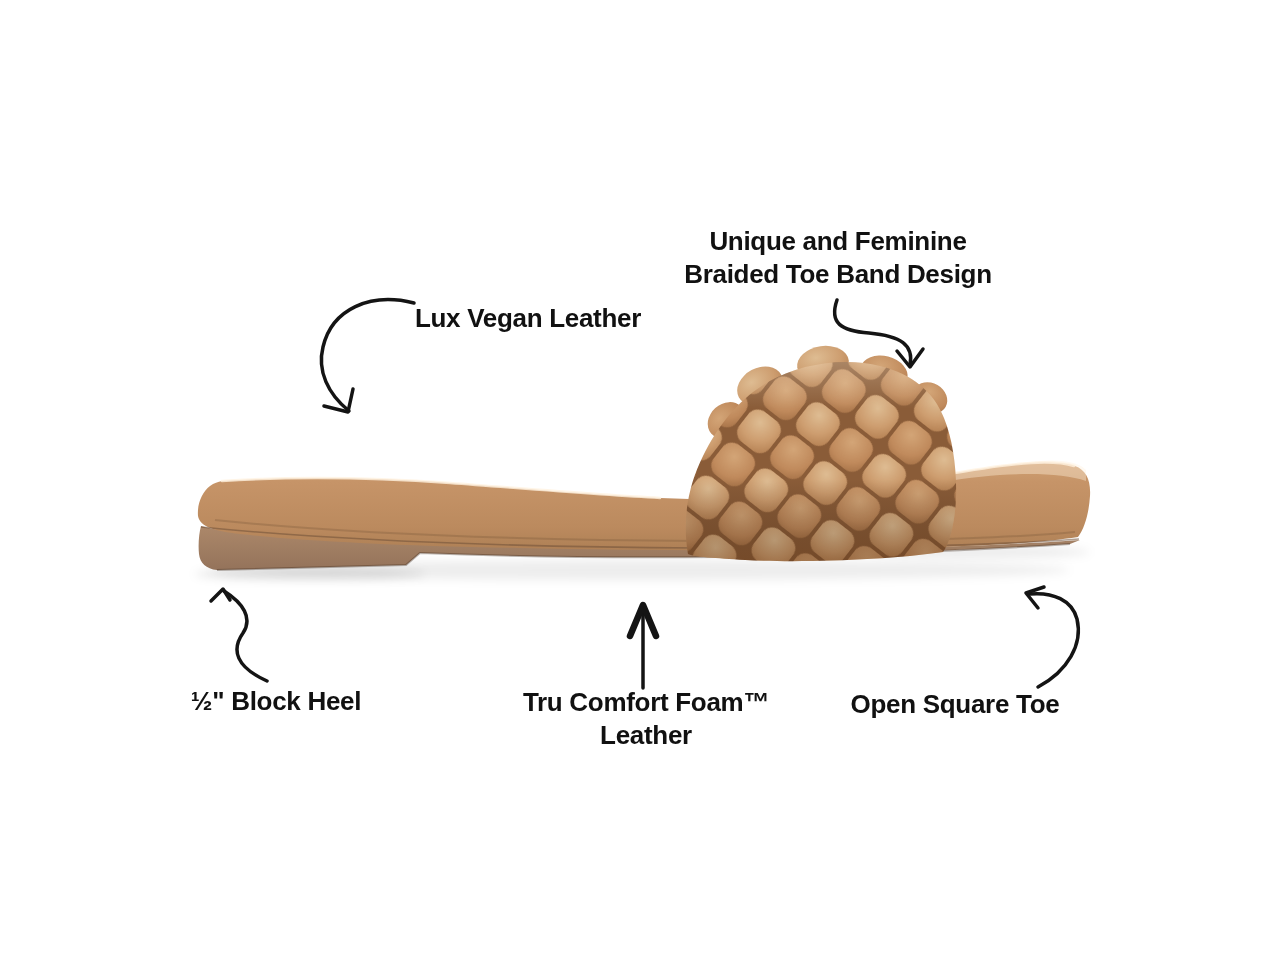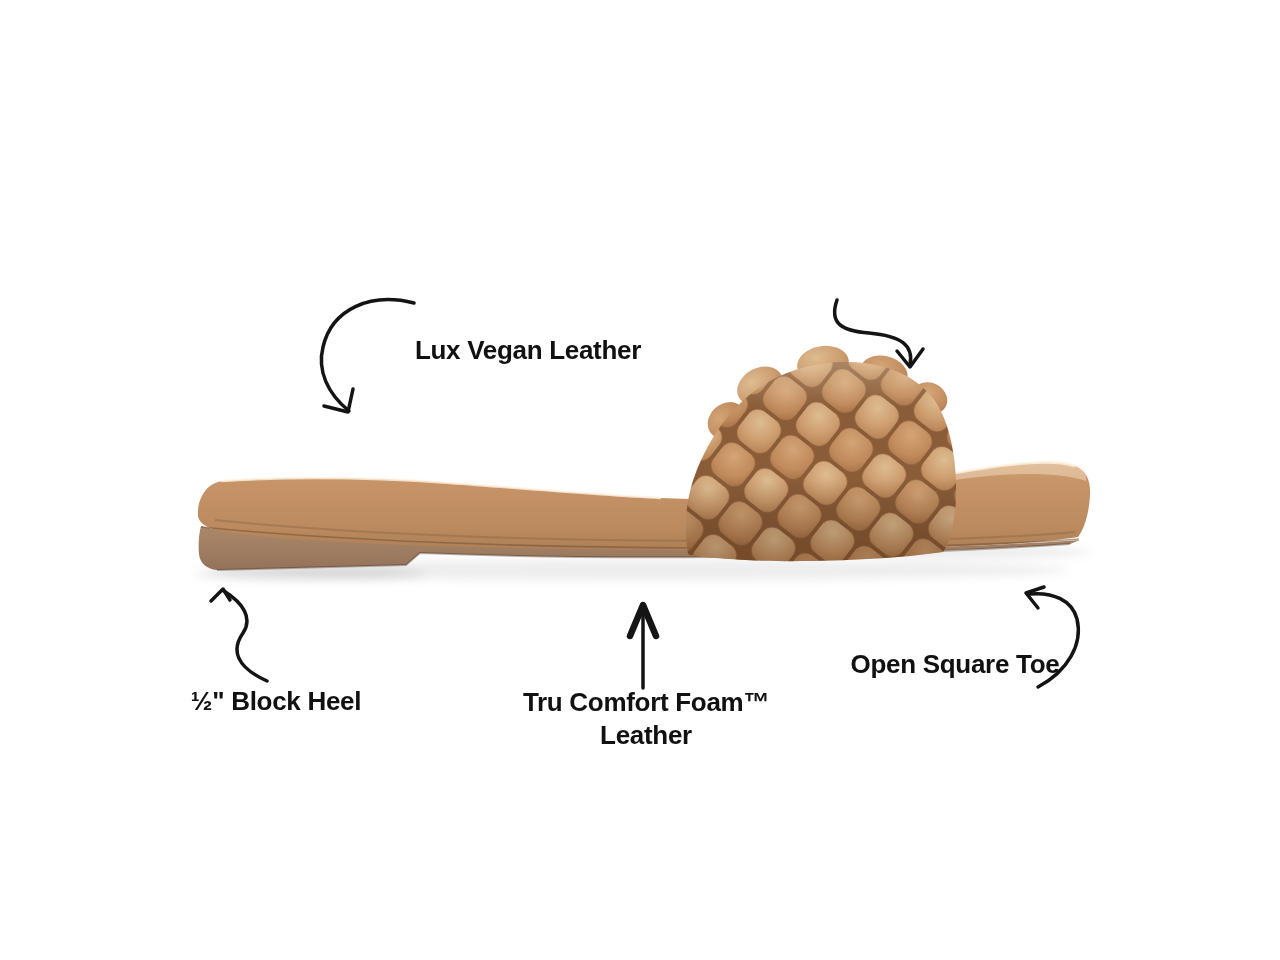--- a/index.html
+++ b/index.html
@@ -159,25 +159,29 @@
         <path d="M643,688 L643,611"></path>
         <path d="M630,636 L643,605 L656,636" stroke-width="6.5"></path>
       </g>
       <g>
         <path d="M1038,687 C1068,671 1083,644 1077,619 C1072,600 1053,592 1030,594"></path>
         <path d="M1044,587 L1026,593 L1038,608"></path>
       </g>
     </g>
   </svg>
 
-  <div class="label" style="left:528px;top:302px;margin-top:32px;">Lux Vegan Leather</div>
+  <div class="label" style="left:528px;top:302px;">Lux Vegan Leather</div>
 
+  <div class="label" style="left:838px;top:225px;">
+    <div>Unique and Feminine</div>
+    <div>Braided Toe Band Design</div>
+  </div>
 
   <div class="label" style="left:276px;top:685px;">½" Block Heel</div>
 
   <div class="label" style="left:646px;top:686px;">
     <div>Tru Comfort Foam™</div>
     <div>Leather</div>
   </div>
 
-  <div class="label" style="left:955px;top:648px;text-align:right;">Open Square Toe</div>
+  <div class="label" style="left:955px;top:688px;text-align:right;">Open Square Toe</div>
 
 </div>
 
 </body></html>

